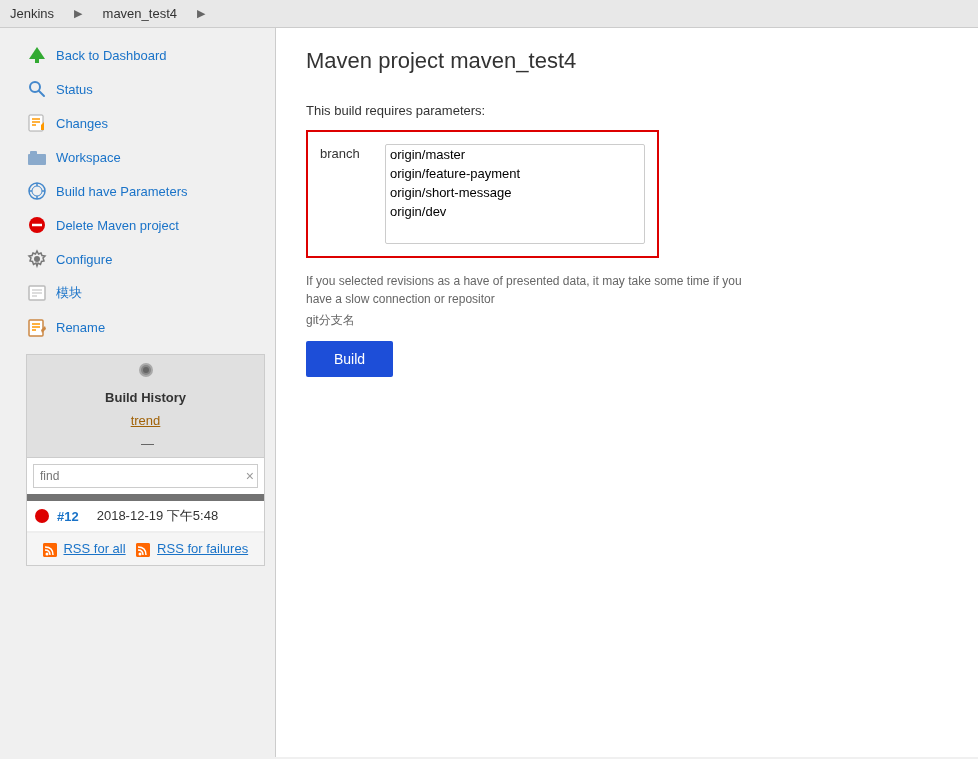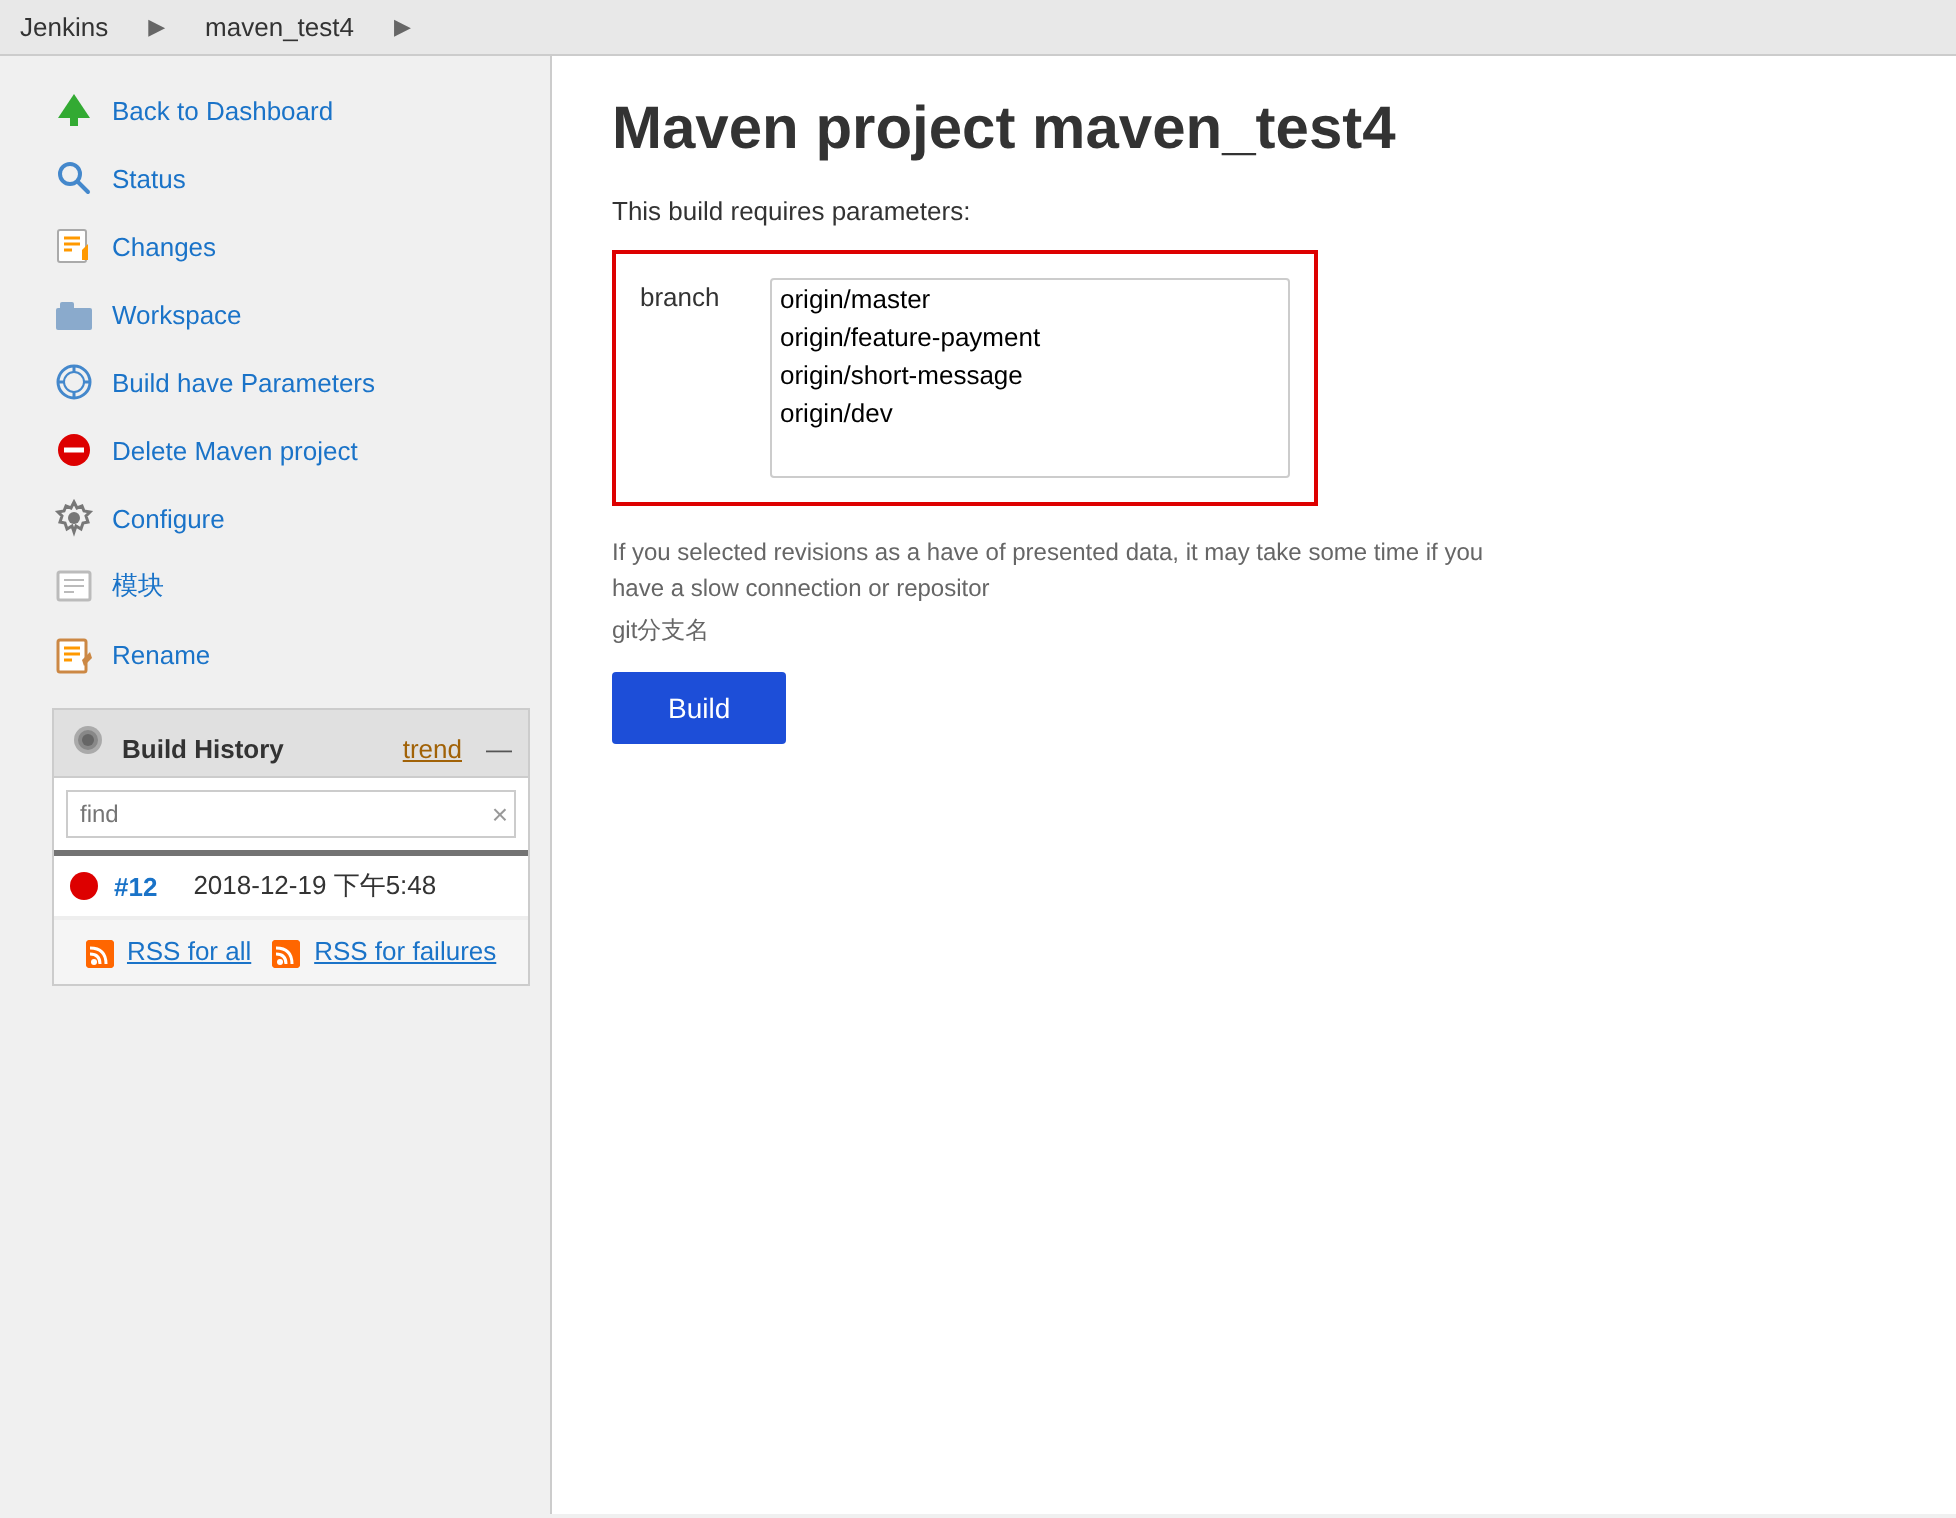--- a/index.html
+++ b/index.html
@@ -55,23 +55,24 @@
     
     .build-history {
       margin: 10px;
       background: #fff;
       border: 1px solid #ccc;
     }
     .build-history-header {
       background: #e0e0e0;
       padding: 6px 8px;
       display: flex;
-      align-items: flex-end;
+      align-items: center;
       gap: 8px;
       border-bottom: 1px solid #ccc;
+      flex-direction: column;
     }
     .build-history-title {
       font-weight: bold;
       flex: 1;
     }
     .trend-link {
       color: #a16207;
       text-decoration: underline;
       cursor: pointer;
     }
@@ -79,21 +80,21 @@
       width: 100%;
       padding: 4px 22px 4px 6px;
       border: 1px solid #ccc;
       font-size: 12px;
       outline: none;
       position: relative;
     }
     .search-container {
       position: relative;
       padding: 6px 6px;
-      border-bottom: 3px solid #737373;
+      border-bottom: 7px solid #737373;
     }
     .search-clear {
       position: absolute;
       right: 10px;
       top: 50%;
       transform: translateY(-50%);
       cursor: pointer;
       color: #999;
       font-size: 14px;
     }
@@ -136,23 +137,23 @@
     }
 
     
     .content {
       flex: 1;
       background: #fff;
       padding: 20px 30px;
       overflow-y: auto;
     }
     .project-title {
-      font-size: 30px;
-      font-weight: bold;
-      margin-bottom: 16px;
+      font-size: 22px;
+      font-weight: normal;
+      margin-bottom: 29px;
     }
     .build-params-text {
       font-size: 13px;
       margin-bottom: 12px;
     }
 
     
     .param-box {
       border: 2px solid #d00;
       padding: 12px;

